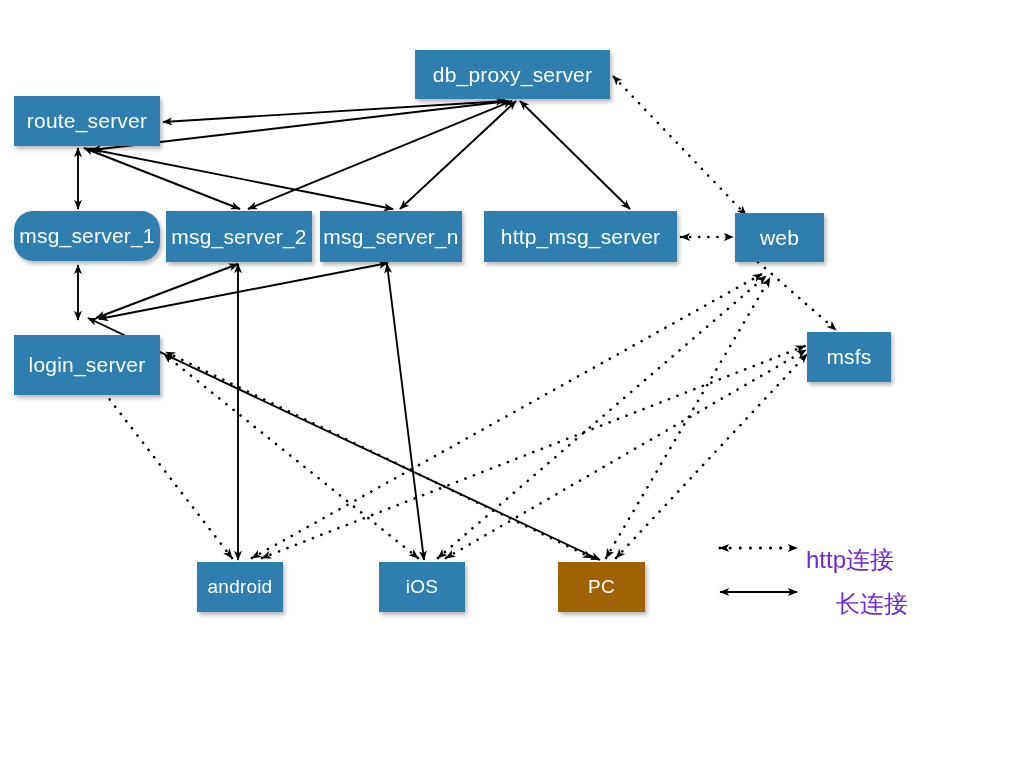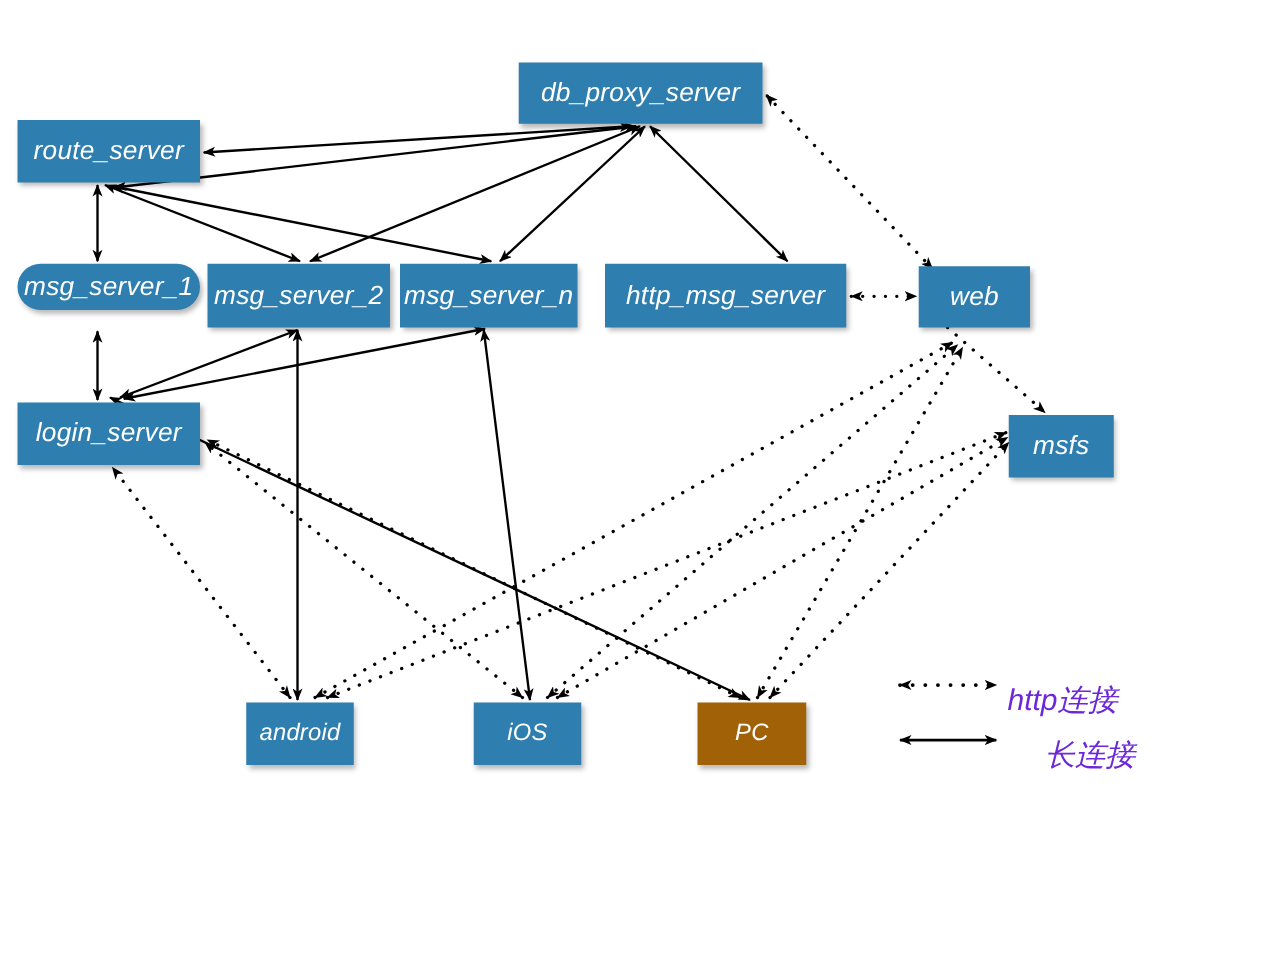--- a/index.html
+++ b/index.html
@@ -9,21 +9,20 @@
   }
   body {
     font-family: "Liberation Sans", "DejaVu Sans", sans-serif;
   }
   #canvas {
     position: relative;
     width: 1024px;
     height: 768px;
     background: #ffffff;
     overflow: hidden;
-    font-style: italic;
   }
   #edges {
     position: absolute;
     left: 0;
     top: 0;
     width: 1024px;
     height: 768px;
   }
   .node {
     position: absolute;
@@ -95,39 +94,39 @@
       </g>
   </svg>
 
   <div id="node-layer">
       <div class="node" style="left: 415px; top: 50px; width: 195px; height: 49px; background: rgb(46, 126, 176); color: rgb(255, 255, 255);">
         <span class="node-label" style="font-size: 21px;">db_proxy_server</span>
       </div>
       <div class="node" style="left: 14px; top: 96px; width: 146px; height: 50px; background: rgb(46, 126, 176); color: rgb(255, 255, 255);">
         <span class="node-label" style="font-size: 21px;">route_server</span>
       </div>
-      <div class="node" style="left: 14px; top: 211px; width: 146px; height: 37px; background: rgb(46, 126, 176); color: rgb(255, 255, 255); border-radius: 19px;">
+      <div class="node" style="left: 14px; top: 211px; width: 146px; height: 50px; background: rgb(46, 126, 176); color: rgb(255, 255, 255); border-radius: 19px;">
         <span class="node-label" style="font-size: 21px;">msg_server_1</span>
       </div>
       <div class="node" style="left: 166px; top: 211px; width: 146px; height: 51px; background: rgb(46, 126, 176); color: rgb(255, 255, 255);">
         <span class="node-label" style="font-size: 21px;">msg_server_2</span>
       </div>
       <div class="node" style="left: 320px; top: 211px; width: 142px; height: 51px; background: rgb(46, 126, 176); color: rgb(255, 255, 255);">
         <span class="node-label" style="font-size: 21px;">msg_server_n</span>
       </div>
       <div class="node" style="left: 484px; top: 211px; width: 193px; height: 51px; background: rgb(46, 126, 176); color: rgb(255, 255, 255);">
         <span class="node-label" style="font-size: 21px;">http_msg_server</span>
       </div>
       <div class="node" style="left: 735px; top: 213px; width: 89px; height: 49px; background: rgb(46, 126, 176); color: rgb(255, 255, 255);">
         <span class="node-label" style="font-size: 21px;">web</span>
       </div>
       <div class="node" style="left: 807px; top: 332px; width: 84px; height: 50px; background: rgb(46, 126, 176); color: rgb(255, 255, 255);">
         <span class="node-label" style="font-size: 21px;">msfs</span>
       </div>
-      <div class="node" style="left: 14px; top: 322px; width: 146px; height: 50px; background: rgb(46, 126, 176); color: rgb(255, 255, 255);">
+      <div class="node" style="left: 14px; top: 335px; width: 146px; height: 60px; background: rgb(46, 126, 176); color: rgb(255, 255, 255);">
         <span class="node-label" style="font-size: 21px;">login_server</span>
       </div>
       <div class="node" style="left: 197px; top: 562px; width: 86px; height: 50px; background: rgb(46, 126, 176); color: rgb(255, 255, 255); text-align: center;">
         <span class="node-label" style="font-size: 19px;">android</span>
       </div>
       <div class="node" style="left: 379px; top: 562px; width: 86px; height: 50px; background: rgb(46, 126, 176); color: rgb(255, 255, 255);">
         <span class="node-label" style="font-size: 19px;">iOS</span>
       </div>
       <div class="node" style="left: 558px; top: 562px; width: 87px; height: 50px; background: #a16207; color: rgb(255, 255, 255);">
         <span class="node-label" style="font-size: 19px;">PC</span>

